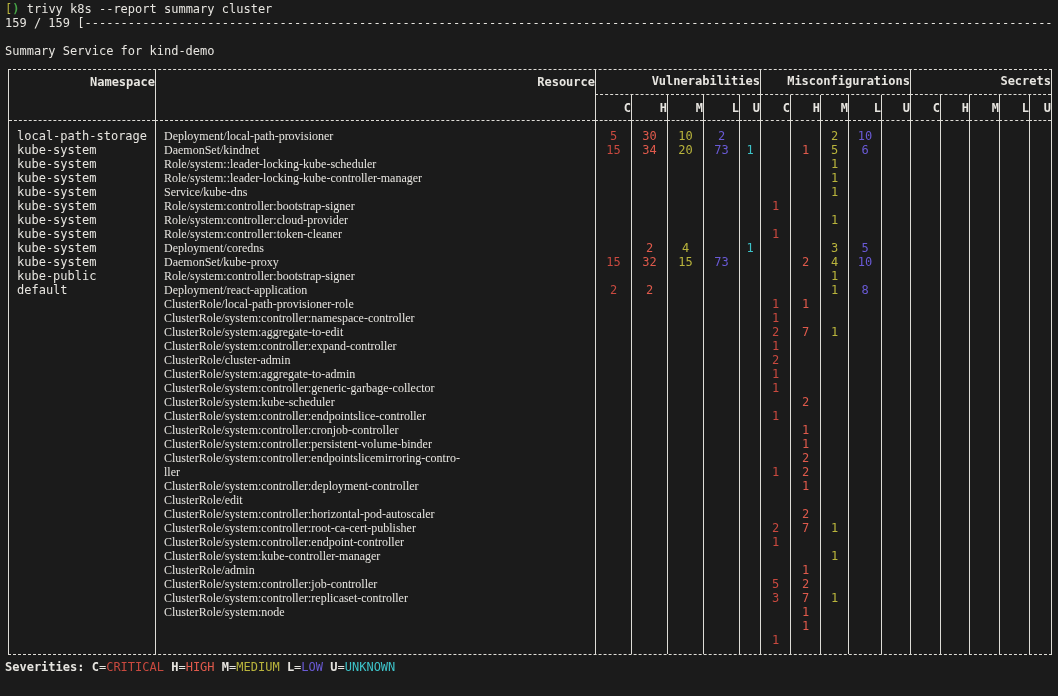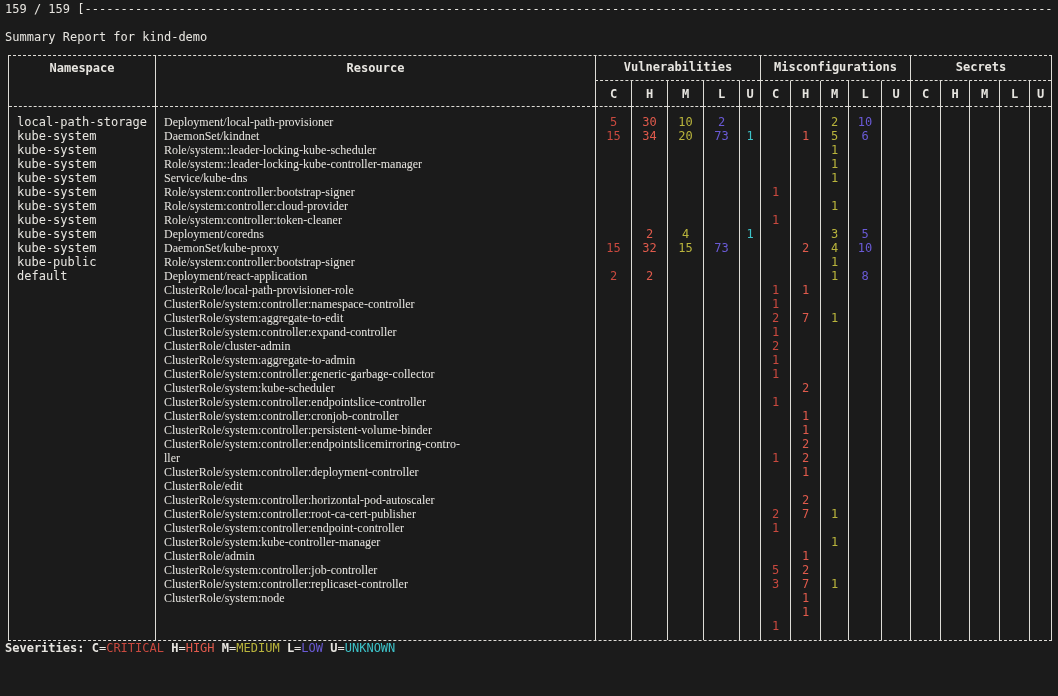--- a/index.html
+++ b/index.html
@@ -18,43 +18,44 @@
   .gr{color:#47a347}
   .yl{color:#b9b43c}
   .dot{font-size:9px;vertical-align:1px}
   .gitbox{display:inline-block;border:1px solid #d944d0;border-radius:2px;width:11px;height:12px;
           font-size:9px;line-height:10px;text-align:center;vertical-align:0px;margin-right:1px;font-weight:bold}
   #tbl{
     display:grid;grid-template-rows:25px 26px auto;
     width:1044px;margin:11px 0 0 3px;
     border:1px solid #dedcd7;border-top-style:dashed;border-bottom-style:dashed;
   }
-  .hc{font-weight:bold;text-align:center;padding-top:5px;overflow:hidden;white-space:nowrap}
+  .hc{font-weight:bold;text-align:right;padding-top:5px;overflow:hidden;white-space:nowrap}
   .span2{grid-row:1/3;border-bottom:1px dashed #dedcd7}
   .grp{grid-row:1;border-bottom:1px dashed #dedcd7;padding-top:4px}
   .sub{grid-row:2;border-bottom:1px dashed #dedcd7;padding-top:6px}
   .bl{border-left:1px solid #dedcd7}
   .bc{grid-row:3;padding:8px 0 7px;overflow:hidden}
   .bc.txt{padding-left:8px}
   .ln{height:14px;white-space:nowrap}
   .num .ln{text-align:center}
-  #severities{height:14px;white-space:nowrap}
+  #severities{margin-top:5px;height:14px;white-space:nowrap}
 </style>
 </head>
 <body>
 
 <div class="wrap">
 
 
+  <div class="line"><span class="yl">[</span><span class="gr b">)</span> <span>trivy k8s --report summary cluster</span></div>
 
   <div class="line"><span>159 / 159</span> <span><span>[</span><span>--------------------------------------------------------------------------------------------------------------------------------------------</span></span></div>
 
   <div class="blank"></div>
 
-  <div class="line">Summary Report for kind-demo</div>
+  <div class="line">Summary Service for kind-demo</div>
 
   <div id="tbl" style="grid-template-columns: 146px 440px 36px 36px 36px 36px 21px 30px 30px 28px 33px 29px 30px 29px 30px 30px 22px;">
       <div class="hc span2" style="grid-area: 1 / 1 / 3;">Namespace</div>
       <div class="hc span2 bl" style="grid-area: 1 / 2 / 3;">Resource</div>
       <div class="hc grp bl" style="grid-area: 1 / 3 / auto / span 5;">Vulnerabilities</div>
       <div class="hc sub bl" style="grid-area: 2 / 3;">C</div>
       <div class="hc sub bl" style="grid-area: 2 / 4;">H</div>
       <div class="hc sub bl" style="grid-area: 2 / 5;">M</div>
       <div class="hc sub bl" style="grid-area: 2 / 6;">L</div>
       <div class="hc sub bl" style="grid-area: 2 / 7;">U</div>

